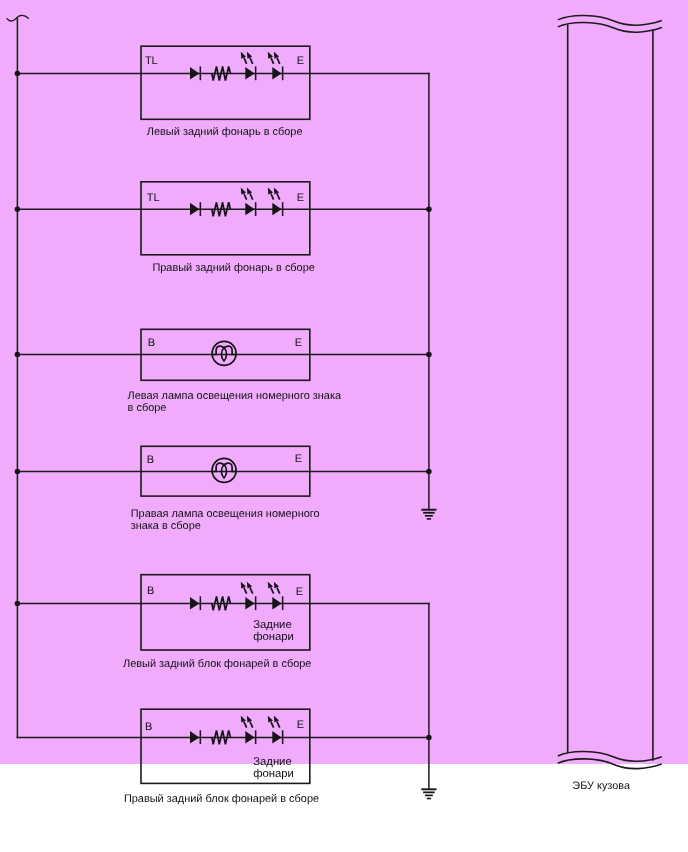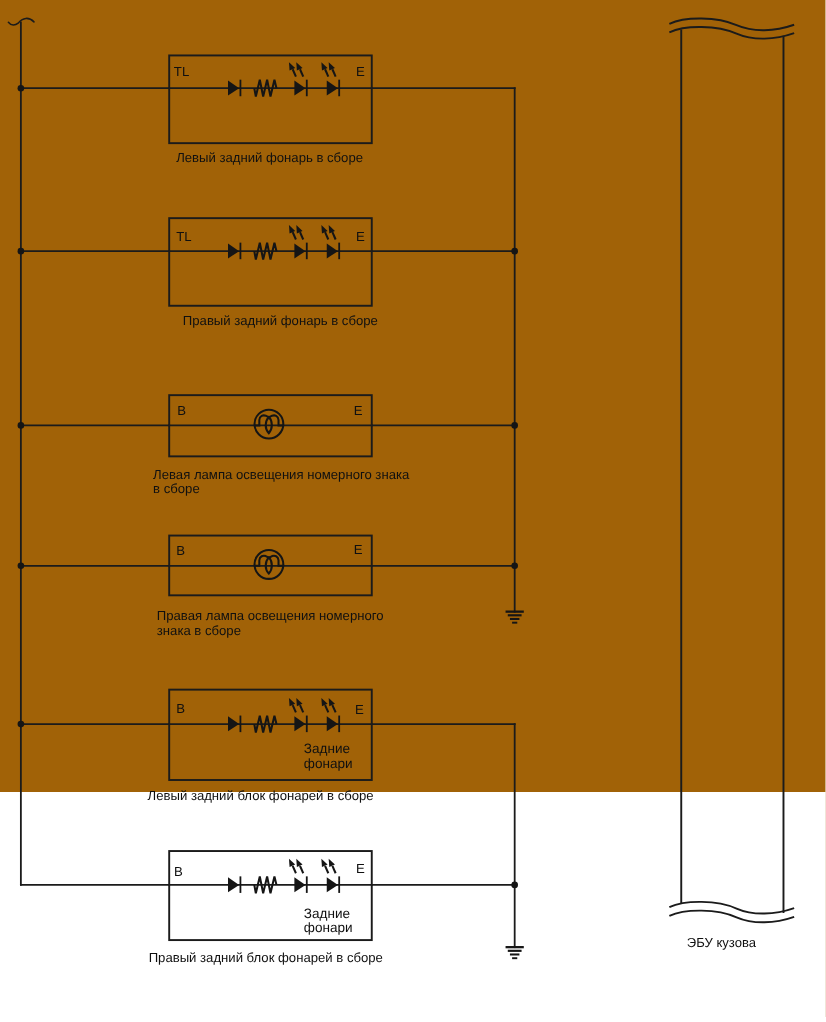--- a/index.html
+++ b/index.html
@@ -1,19 +1,19 @@
 <!DOCTYPE html>
 <html><head>
 <meta charset="utf-8">
 <title>Wiring diagram</title>
 <style>
   html,body{margin:0;padding:0;background:#ffffff;}
   body{width:688px;height:852px;overflow:hidden;
        font-family:"Liberation Sans",sans-serif;}
-  #sheet{position:relative;width:688px;height:660px;background:#a16207;}
+  #sheet{position:relative;width:688px;height:764px;background:#f0abfc;}
   svg#art{display:block;shape-rendering:geometricPrecision;}
   .wire{stroke:#1b1b1b;stroke-width:1.5;fill:none;stroke-linecap:square;}
   .boxline{stroke:#1b1b1b;stroke-width:1.6;fill:none;}
   .sym{stroke:#151515;stroke-width:1.7;fill:none;
        stroke-linecap:butt;stroke-linejoin:miter;}
   .symf{fill:#151515;stroke:none;}
   .brk{stroke:#1b1b1b;stroke-width:1.3;fill:none;stroke-linecap:round;}
   svg text{font-family:"Liberation Sans",sans-serif;fill:#101010;
            text-rendering:geometricPrecision;filter:opacity(1);}
   .lbl{font-size:11px;}

